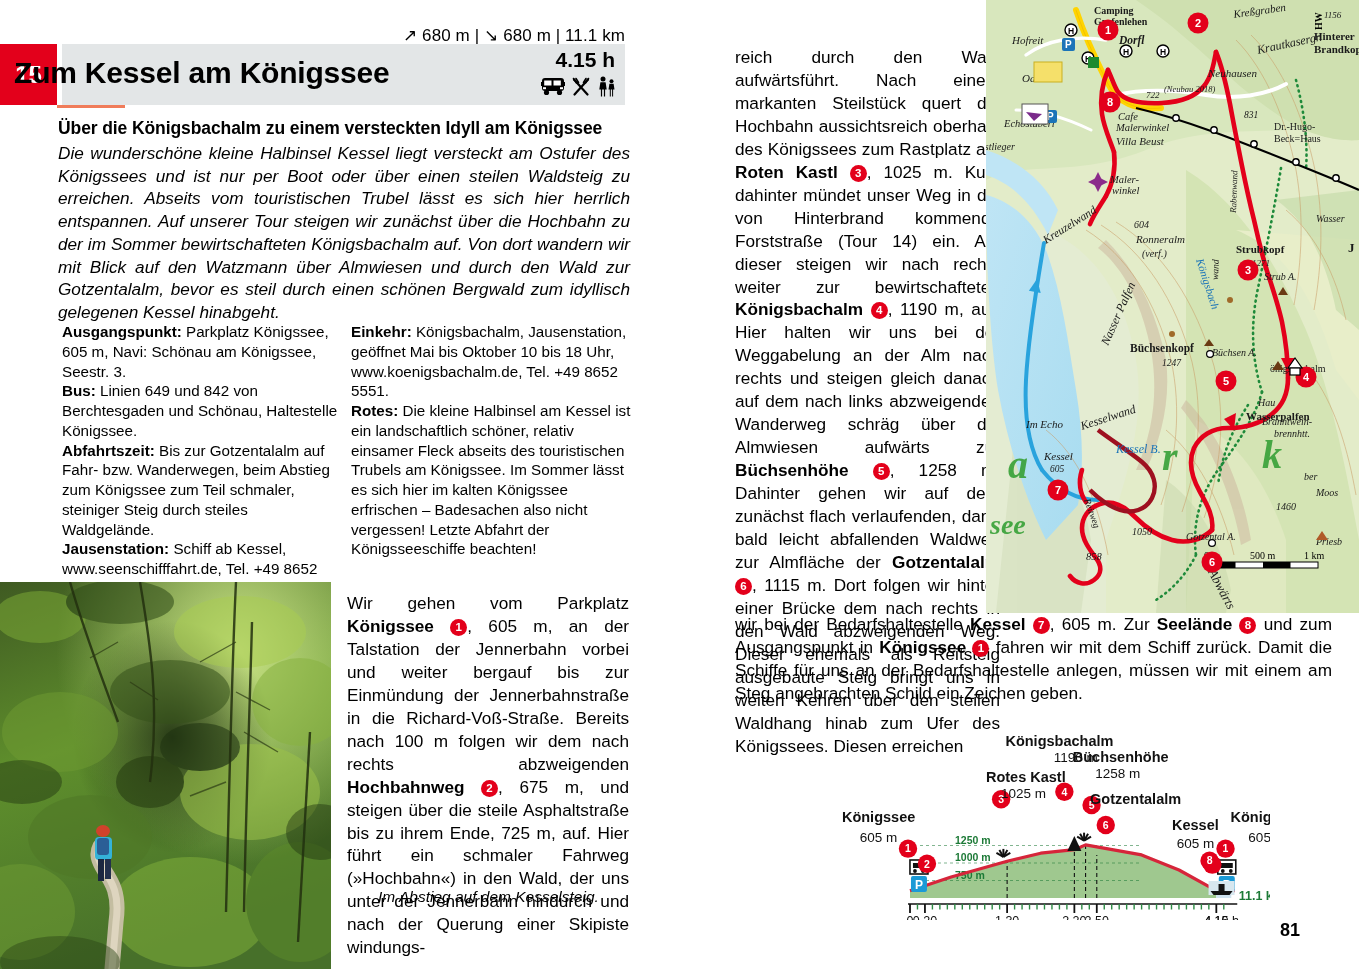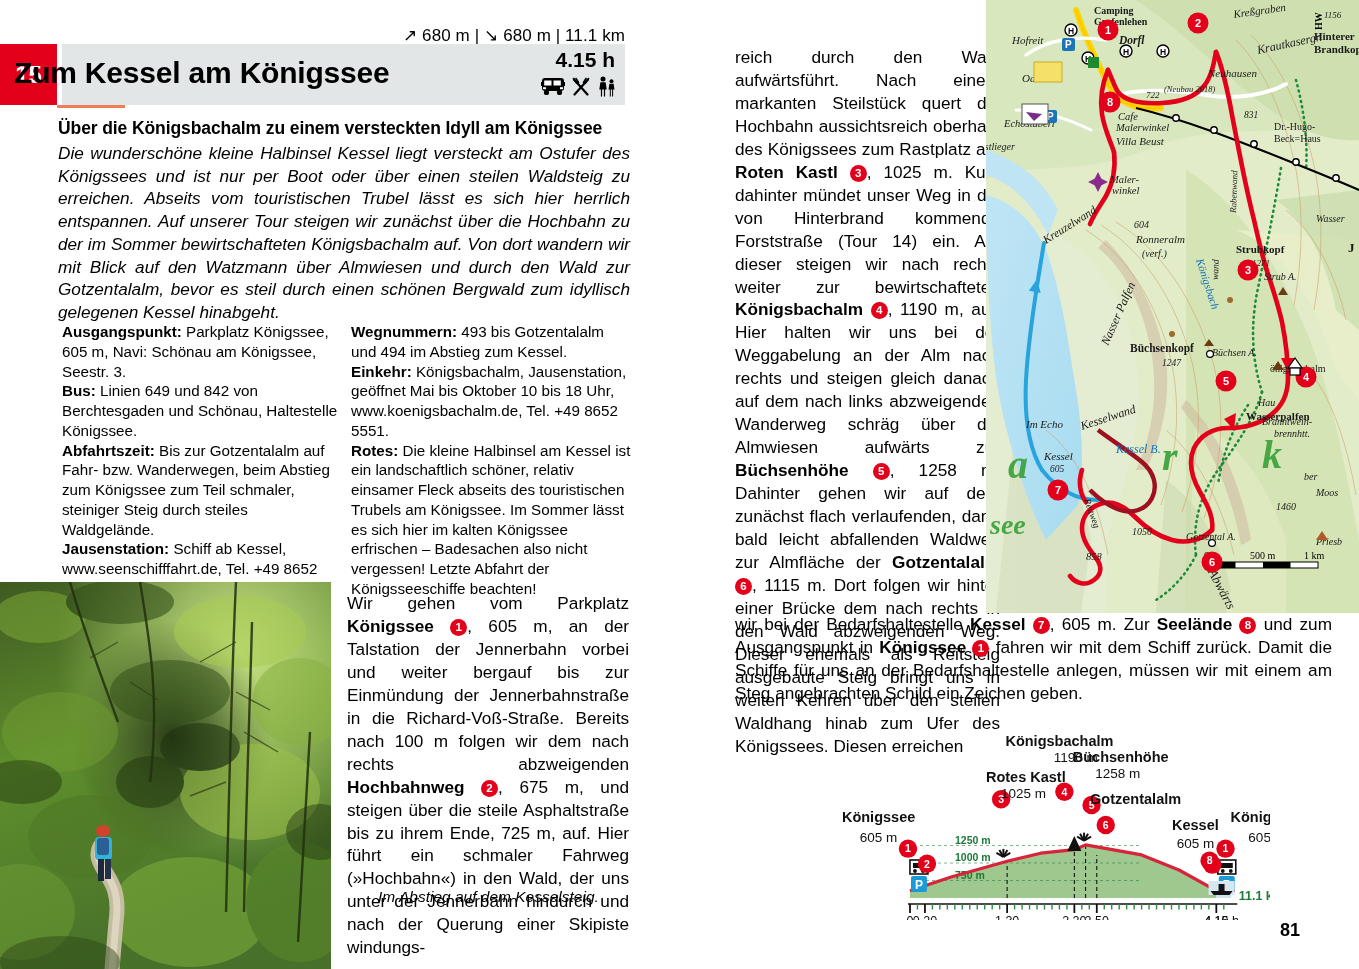--- a/index.html
+++ b/index.html
@@ -161,21 +161,20 @@
   <div id="subtitle">Über die Königsbachalm zu einem versteckten Idyll am Königssee</div>
   <div id="lead">Die wunderschöne kleine Halbinsel Kessel liegt versteckt am Ostufer des Königssees und ist nur per Boot oder über einen steilen Waldsteig zu erreichen. Abseits vom touristischen Trubel lässt es sich hier herrlich entspannen. Auf unserer Tour steigen wir zunächst über die Hochbahn zu der im Sommer bewirtschafteten Königsbachalm auf. Von dort wandern wir mit Blick auf den Watzmann über Almwiesen und durch den Wald zur Gotzentalalm, bevor es steil durch einen schönen Bergwald zum idyllisch gelegenen Kessel hinabgeht.</div>
 
   <div class="factcol" id="factcol-left">
       <div class="fact-item"><b>Ausgangspunkt:</b><span> Parkplatz Königssee, 605 m, Navi: Schönau am Königssee, Seestr. 3.</span></div>
       <div class="fact-item"><b>Bus:</b><span> Linien 649 und 842 von Berchtesgaden und Schönau, Haltestelle Königssee.</span></div>
       <div class="fact-item"><b>Abfahrtszeit:</b><span> Bis zur Gotzentalalm auf Fahr- bzw. Wanderwegen, beim Abstieg zum Königssee zum Teil schmaler, steiniger Steig durch steiles Waldgelände.</span></div>
       <div class="fact-item"><b>Jausenstation:</b><span> Schiff ab Kessel, www.seenschifffahrt.de, Tel. +49 8652 9636-0, Zeitaufwand: 20 Min. einfach (Abfahrtszeit des letzten Schiffs beachten!).</span></div>
     </div>
   <div class="factcol" id="factcol-right">
-      <div class="fact-item"><b>Wegnummern:</b><span> 493 bis Gotzentalalm und 494 im Abstieg zum Kessel.</span></div>
       <div class="fact-item"><b>Einkehr:</b><span> Königsbachalm, Jausenstation, geöffnet Mai bis Oktober 10 bis 18 Uhr, www.koenigsbachalm.de, Tel. +49 8652 5551.</span></div>
       <div class="fact-item"><b>Rotes:</b><span> Die kleine Halbinsel am Kessel ist ein landschaftlich schöner, relativ einsamer Fleck abseits des touristischen Trubels am Königssee. Im Sommer lässt es sich hier im kalten Königssee erfrischen – Badesachen also nicht vergessen! Letzte Abfahrt der Königsseeschiffe beachten!</span></div>
     </div>
 
   <div id="photo">
     <svg width="331" height="387" viewBox="0 0 331 387">
       <defs>
         <linearGradient id="fg" x1="0" y1="0" x2="0.3" y2="1">
           <stop offset="0%" stop-color="#3f5a22"></stop>
           <stop offset="45%" stop-color="#5f8f2c"></stop>

